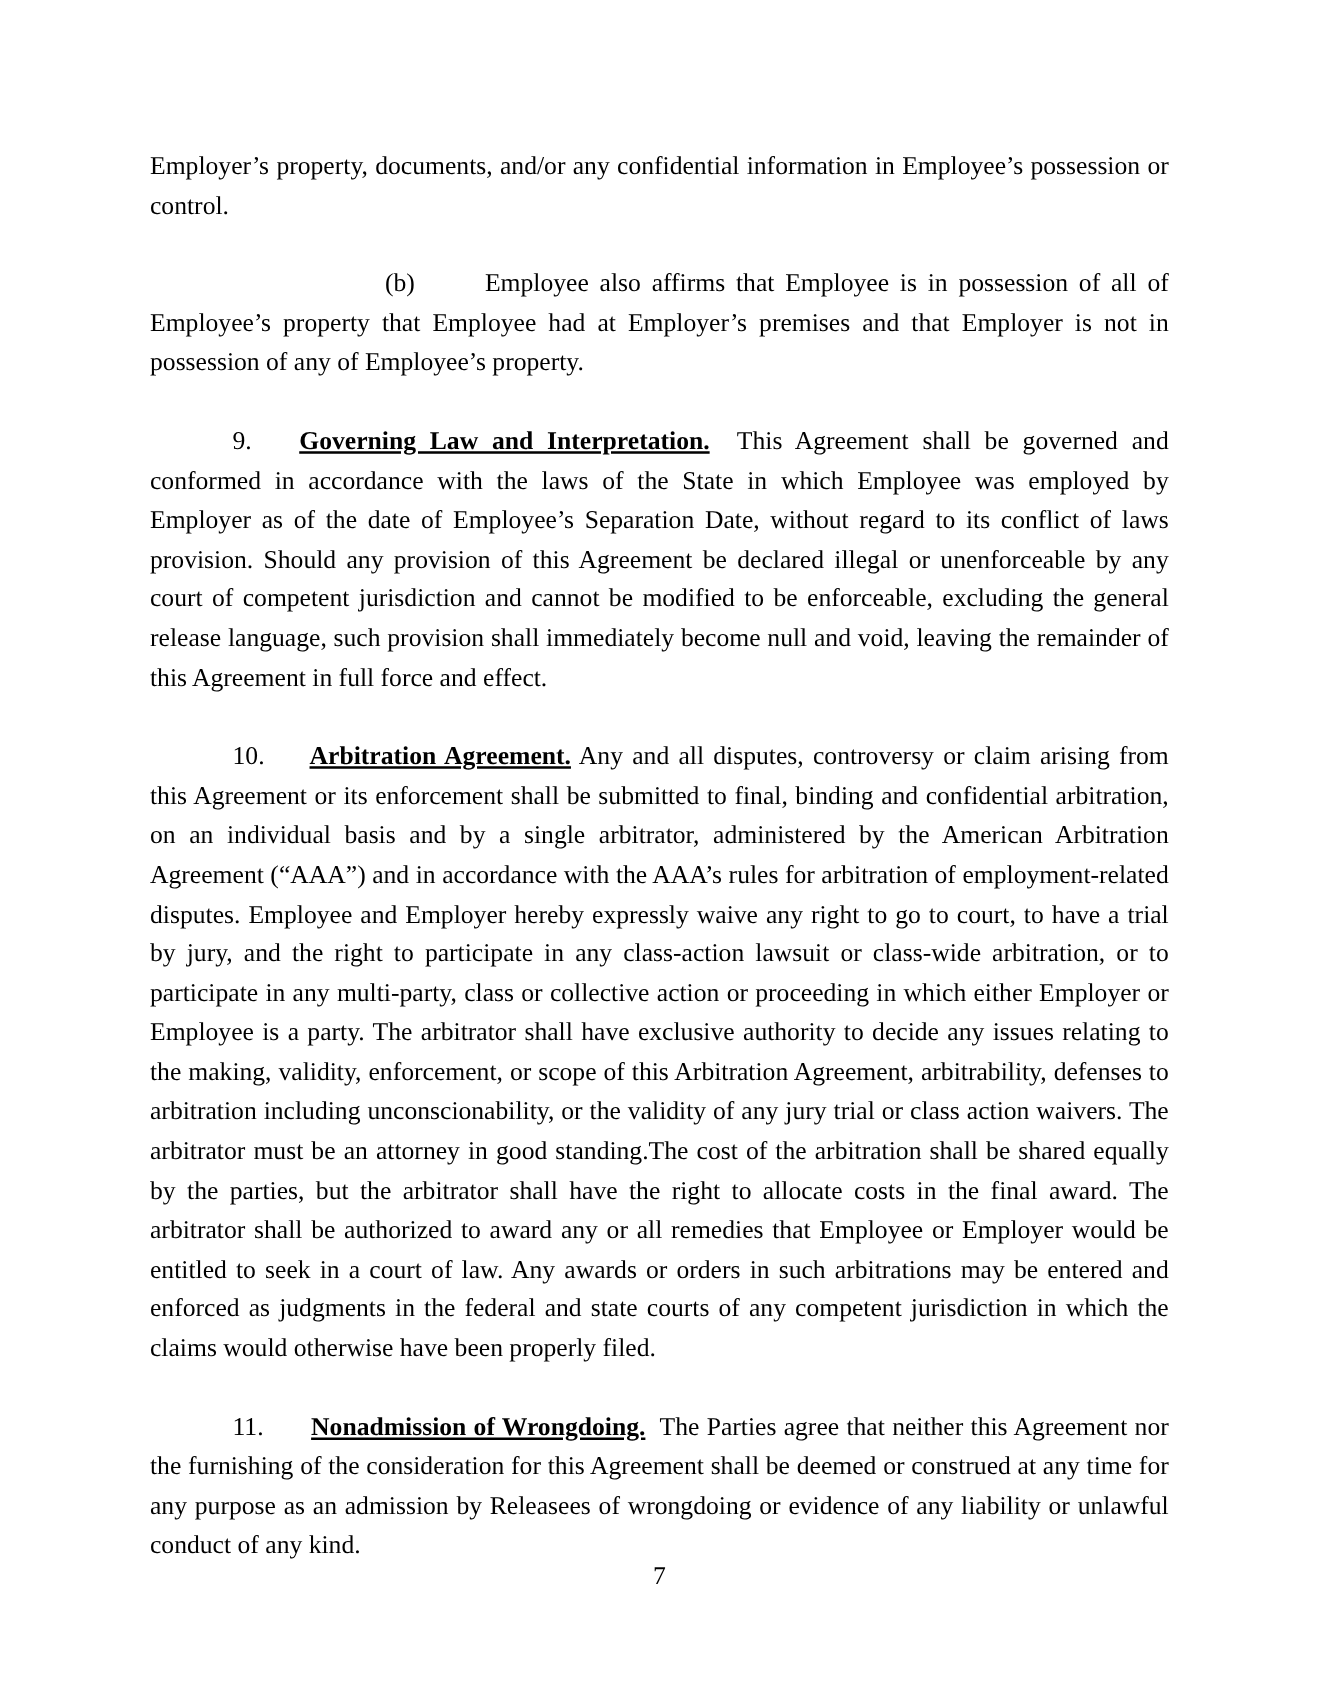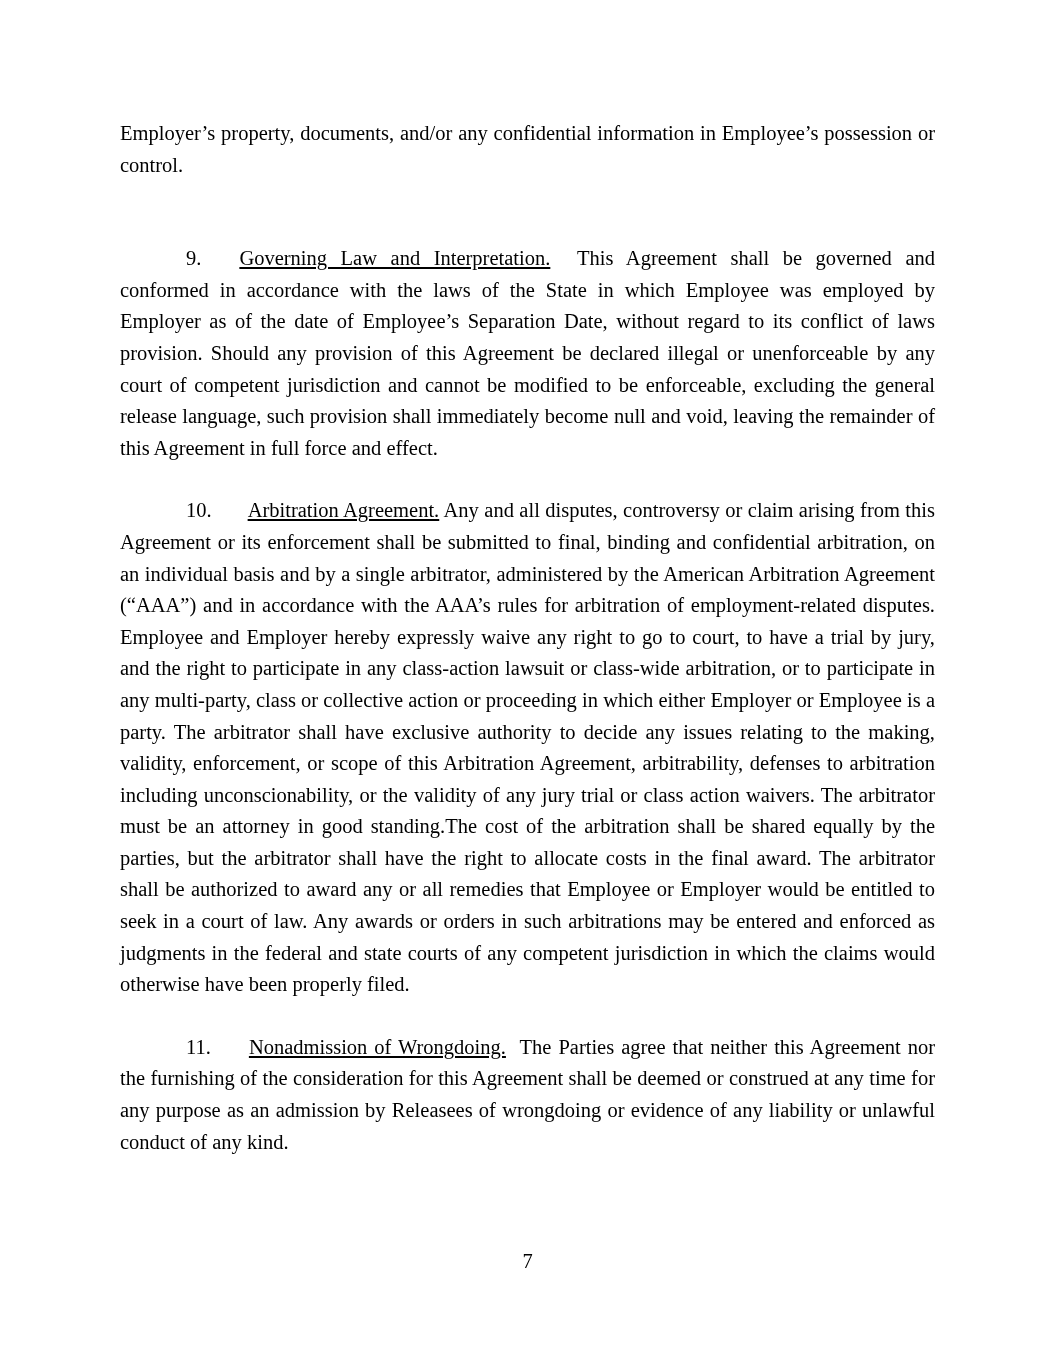--- a/index.html
+++ b/index.html
@@ -50,21 +50,21 @@
   }
   .num-gap {
     display: inline-block;
     width: 38px;
   }
   .num-gap-wide {
     display: inline-block;
     width: 36px;
   }
   .heading {
-    font-weight: normal;
+    font-weight: bold;
     text-decoration: underline;
   }
   .page-number {
     position: absolute;
     left: 0;
     right: 0;
     top: 1250px;
     text-align: center;
     font-size: 20.5px;
     font-family: "Liberation Serif", serif;
@@ -73,20 +73,21 @@
 </head>
 <body>
 
 <div class="page">
   <div class="doc-body">
 
     <p><span>Employer’s property, documents, and/or any confidential information in Employee’s possession or control.</span></p>
 
     <div class="para-gap"></div>
 
+    <p><span class="tab-b"></span><span>(b)</span><span class="tab-after-b"></span><span>Employee also affirms that Employee is in possession of all of Employee’s property that Employee had at Employer’s premises and that Employer is not in possession of any of Employee’s property.</span></p>
 
     <div class="para-gap"></div>
 
     <p><span class="num-indent"></span><span>9.</span><span class="num-gap"></span><span class="heading">Governing Law and Interpretation.</span>&nbsp; <span>This Agreement shall be governed and conformed in accordance with the laws of the State in which Employee was employed by Employer as of the date of Employee’s Separation Date, without regard to its conflict of laws provision.  Should any provision of this Agreement be declared illegal or unenforceable by any court of competent jurisdiction and cannot be modified to be enforceable, excluding the general release language, such provision shall immediately become null and void, leaving the remainder of this Agreement in full force and effect.</span></p>
 
     <div class="para-gap"></div>
 
     <p><span class="num-indent"></span><span>10.</span><span class="num-gap-wide"></span><span class="heading">Arbitration Agreement.</span> <span>Any and all disputes, controversy or claim arising from this Agreement or its enforcement shall be submitted to final, binding and confidential arbitration, on an individual basis and by a single arbitrator, administered by the American Arbitration Agreement (“AAA”) and in accordance with the AAA’s rules for arbitration of employment-related disputes.  Employee and Employer hereby expressly waive any right to go to court, to have a trial by jury, and the right to participate in any class-action lawsuit or class-wide arbitration, or to participate in any multi-party, class or collective action or proceeding in which either Employer or Employee is a party. The arbitrator shall have exclusive authority to decide any issues relating to the making, validity, enforcement, or scope of this Arbitration Agreement, arbitrability, defenses to arbitration including unconscionability, or the validity of any jury trial or class action waivers. The arbitrator must be an attorney in good standing.The cost of the arbitration shall be shared equally by the parties, but the arbitrator shall have the right to allocate costs in the final award. The arbitrator shall be authorized to award any or all remedies that Employee or Employer would be entitled to seek in a court of law.  Any awards or orders in such arbitrations may be entered and enforced as judgments in the federal and state courts of any competent jurisdiction in which the claims would otherwise have been properly filed.</span></p>
 
     <div class="para-gap"></div>

